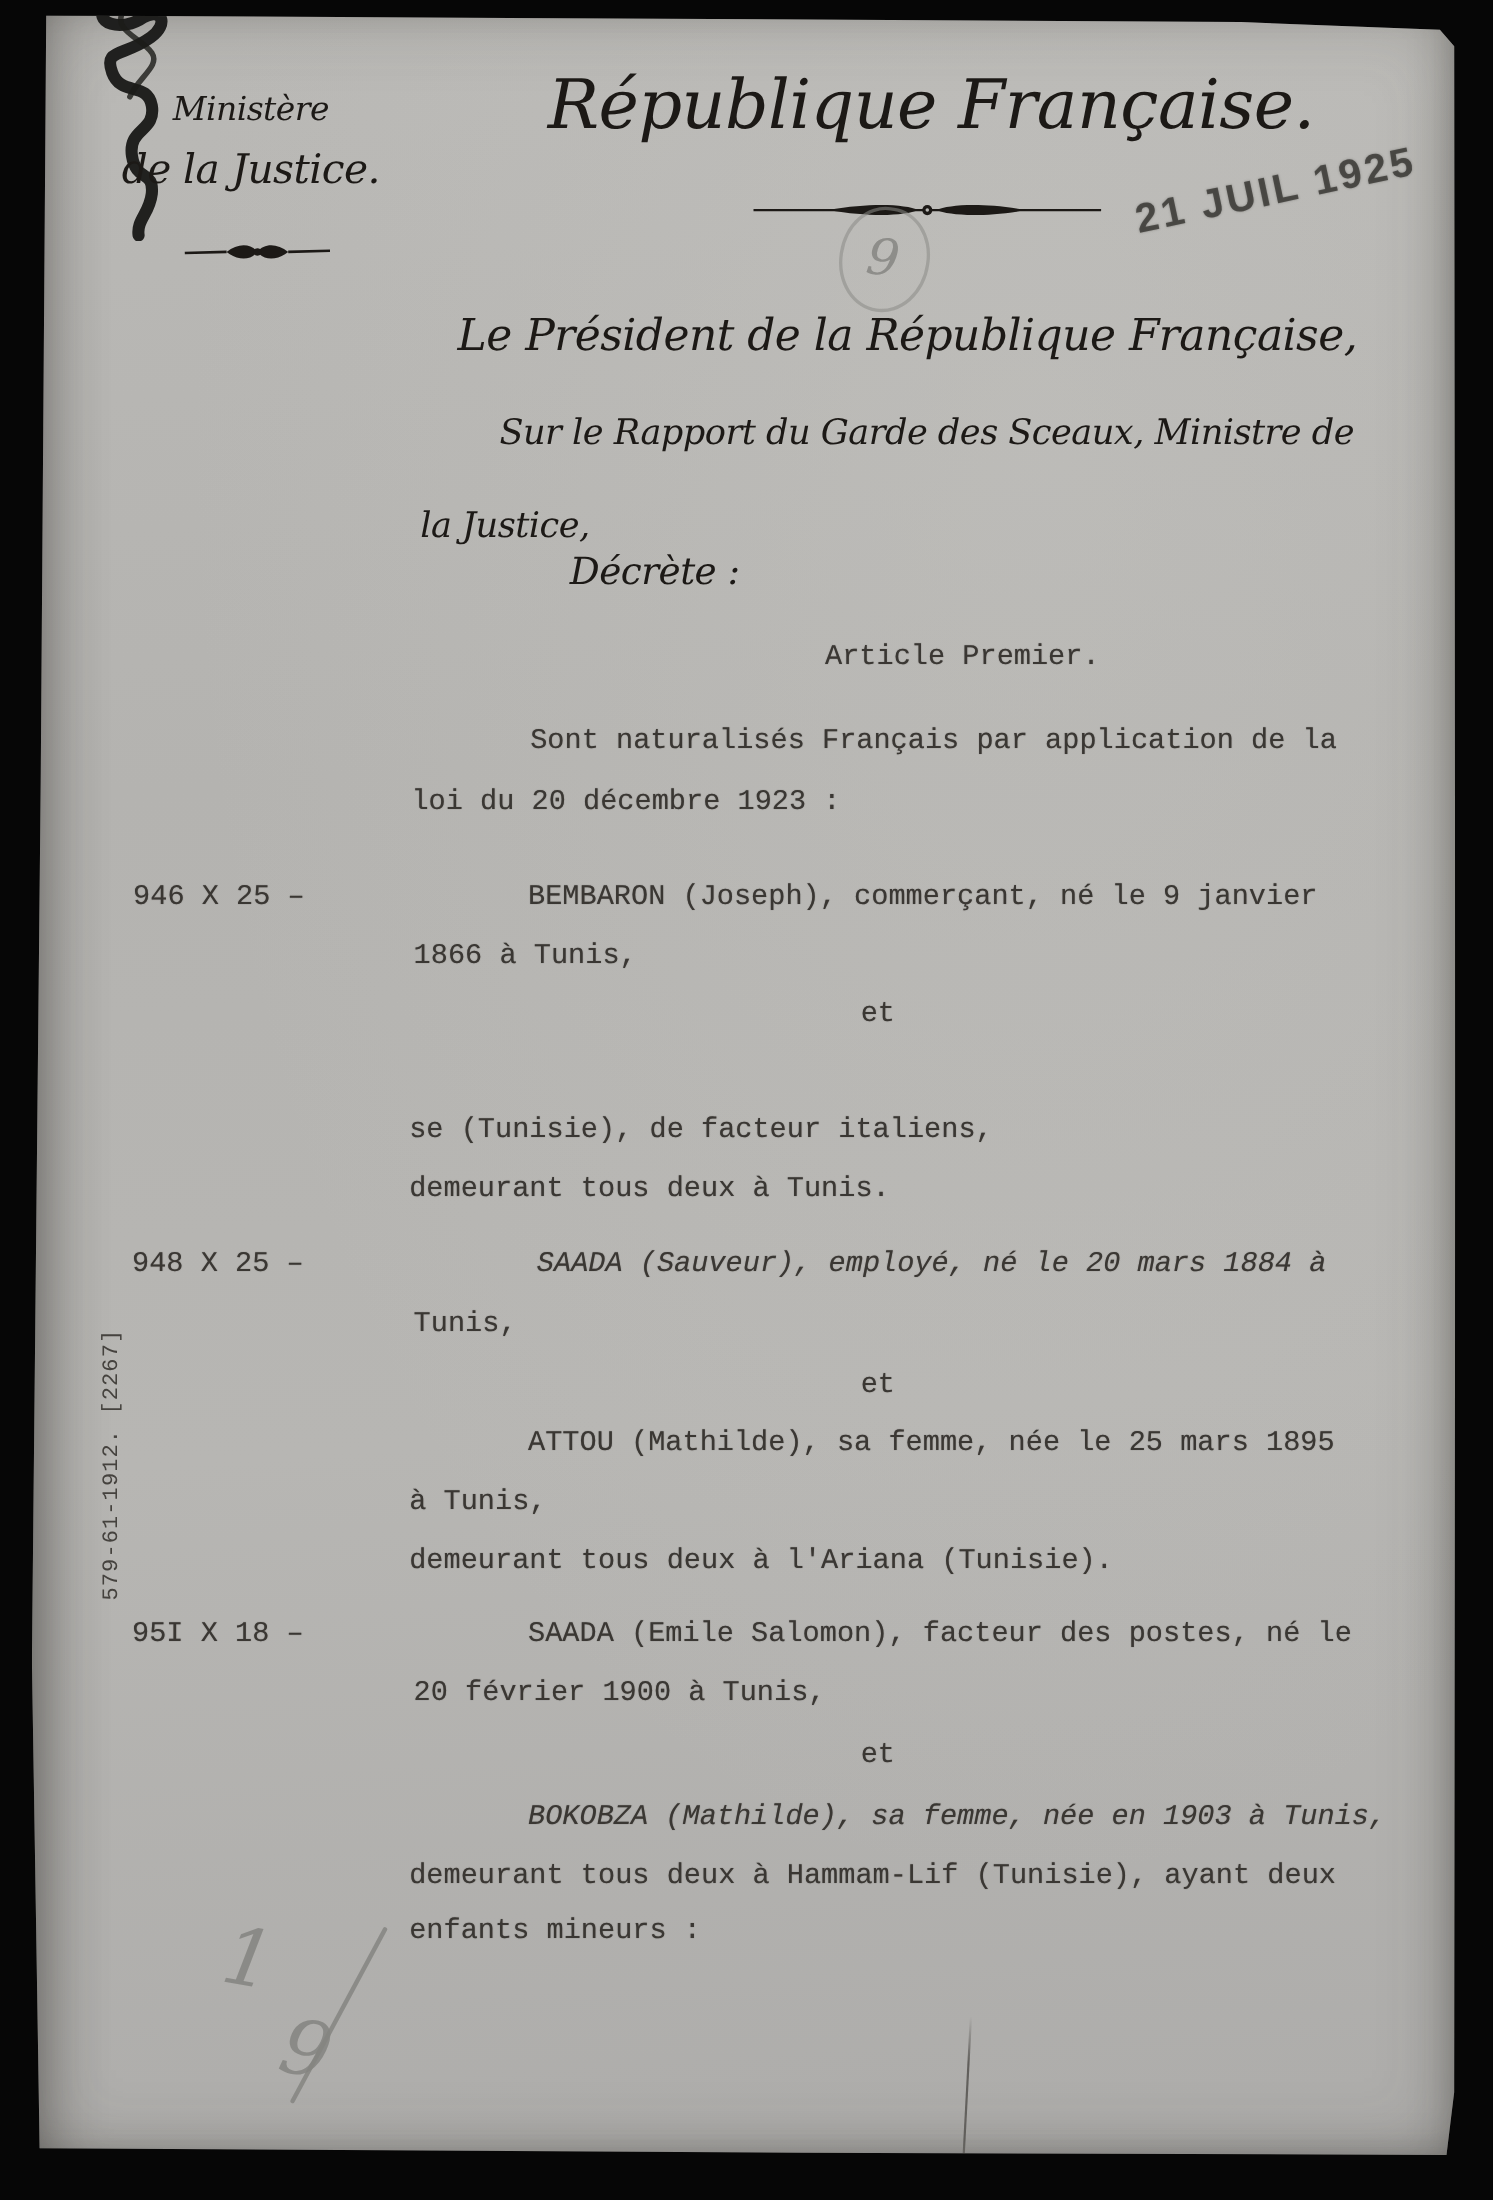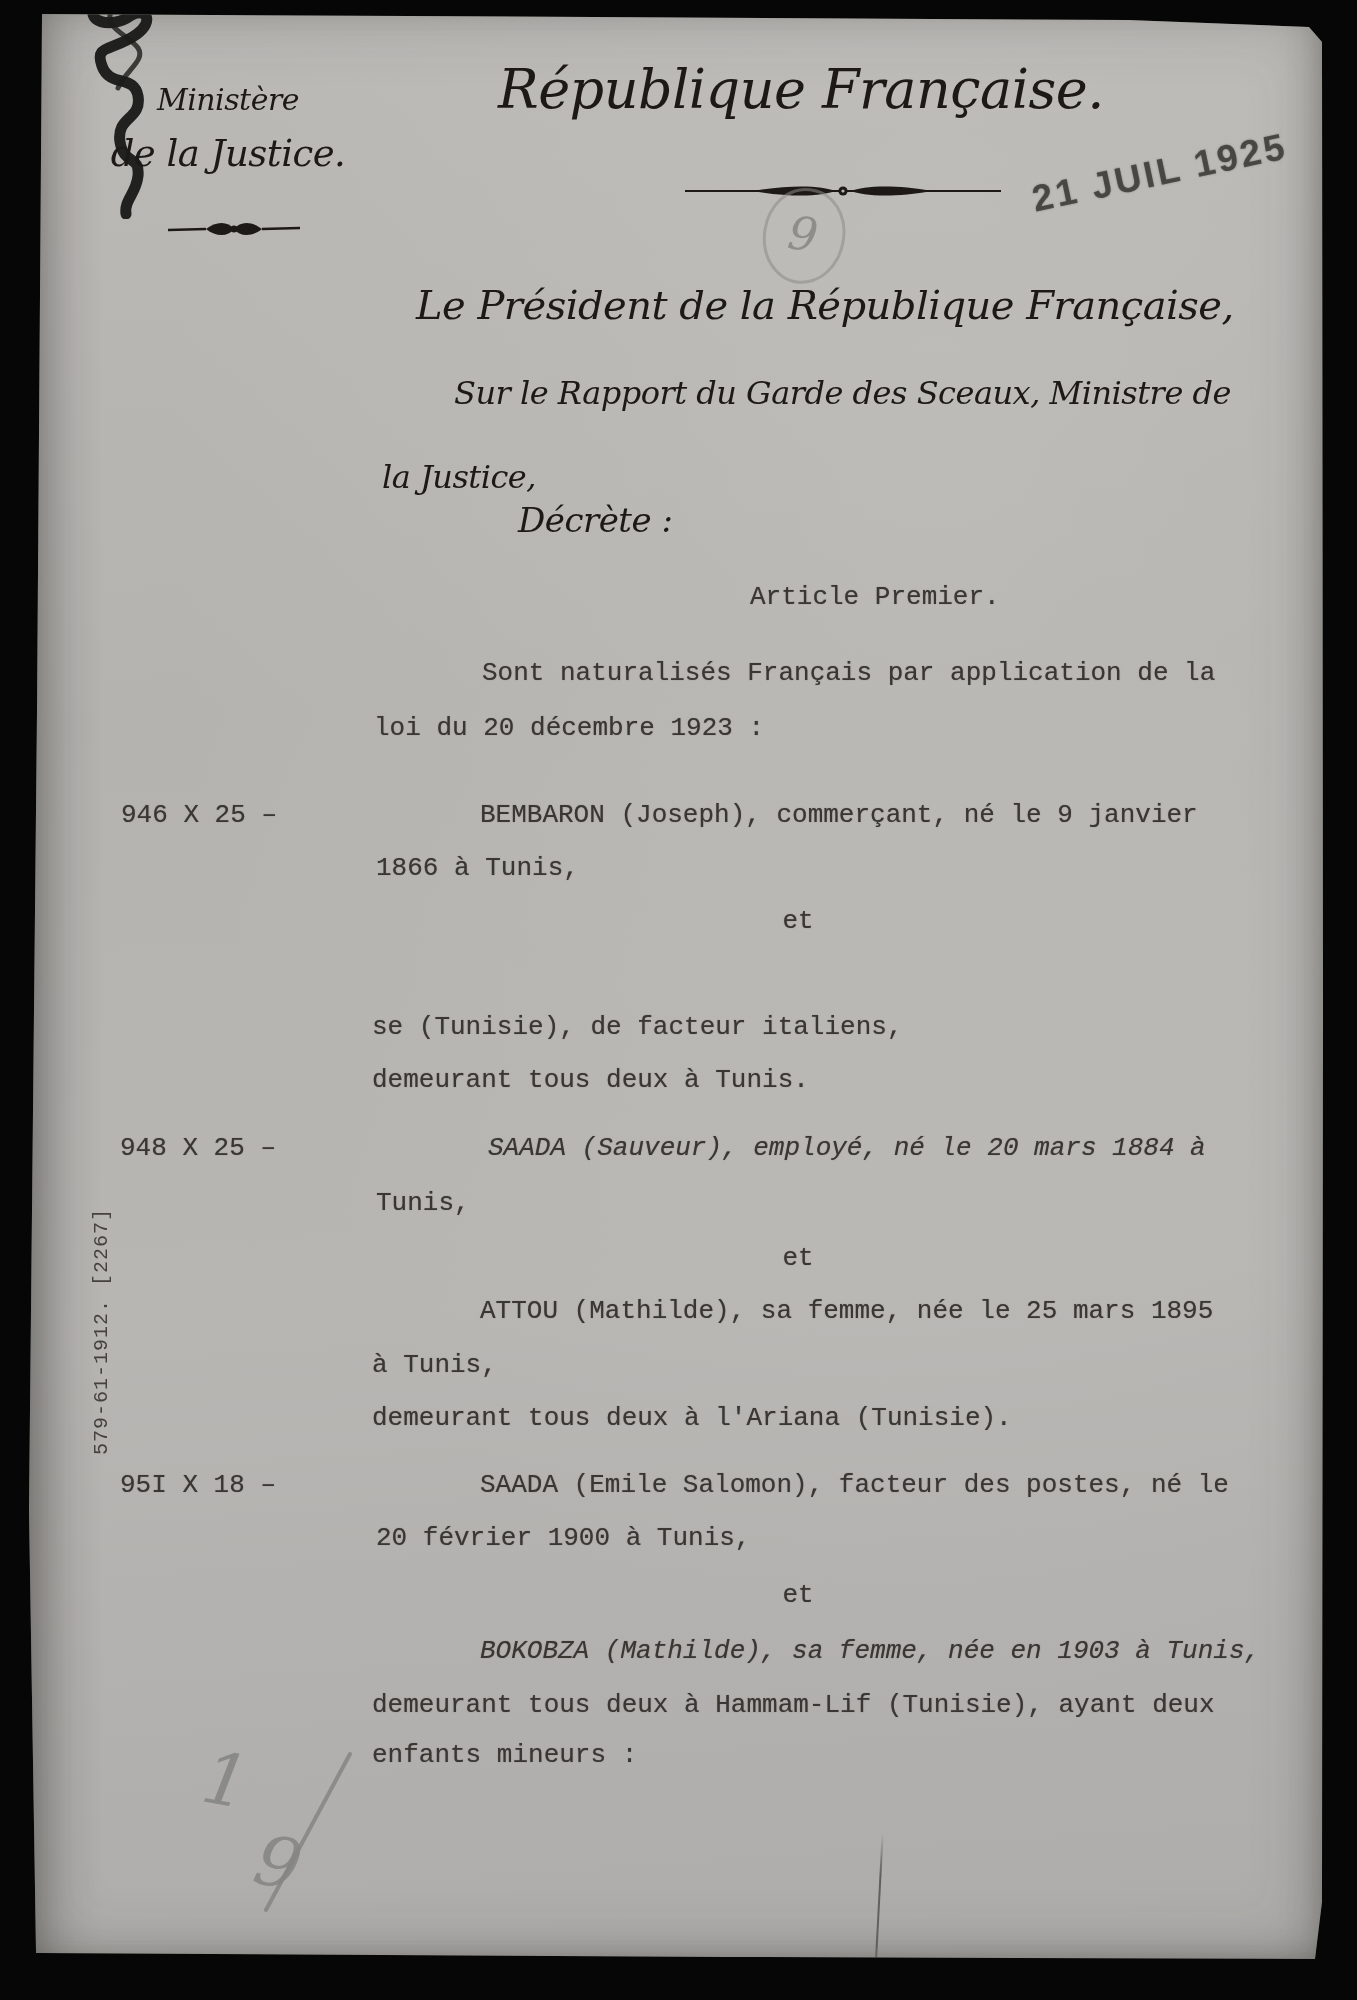--- a/index.html
+++ b/index.html
@@ -35,21 +35,21 @@
   
   .script {
     font-family: "DejaVu Serif", serif;
     font-style: italic;
     color: #1c1916;
     white-space: nowrap;
     letter-spacing: -0.5px;
   }
   .ministry-1 { left: 100px; top: 72px;  width: 200px; text-align: center; font-size: 30px; }
   .ministry-2 { left: 55px;  top: 122px; width: 290px; text-align: center; font-size: 37px; }
-  .doc-title  { left: 470px; top: 48px;  width: 580px; text-align: center; font-size: 54px; }
+  .doc-title  { left: 470px; top: 48px;  width: 580px; text-align: center; font-size: 62px; }
   .preamble-1 { left: 388px; top: 272px; font-size: 40px; }
   .preamble-2 { left: 426px; top: 364px; font-size: 32px; }
   .preamble-3 { left: 354px; top: 448px; font-size: 32px; }
   .decree     { left: 490px; top: 490px; font-size: 34px; }
 
   
   .typed {
     font-family: "Liberation Mono", monospace;
     font-size: 26px;
     color: #3a3733;

